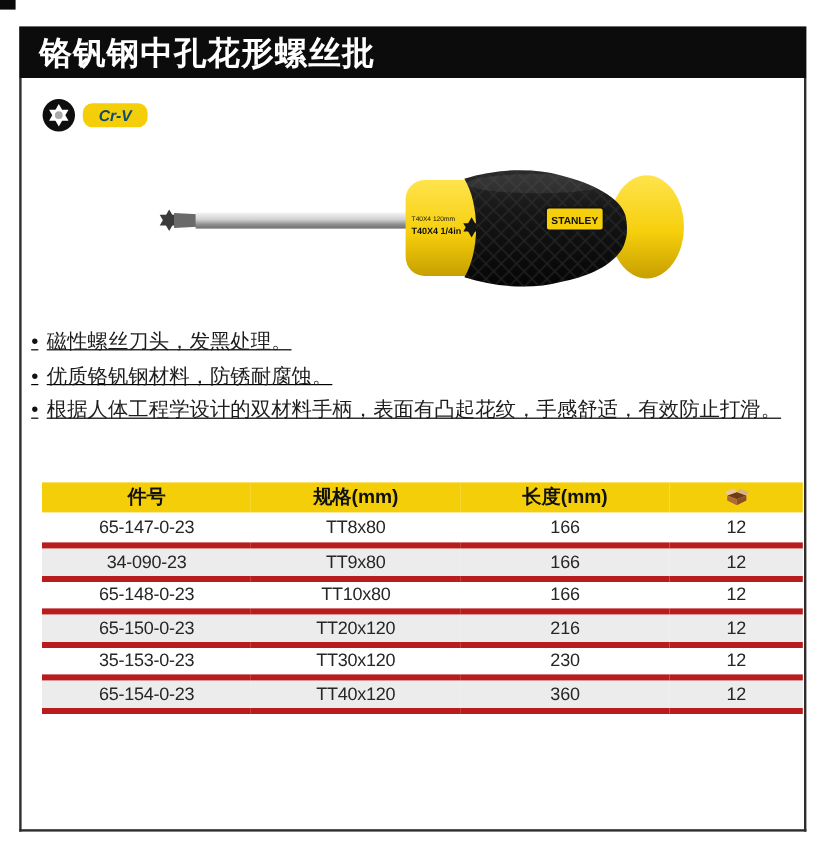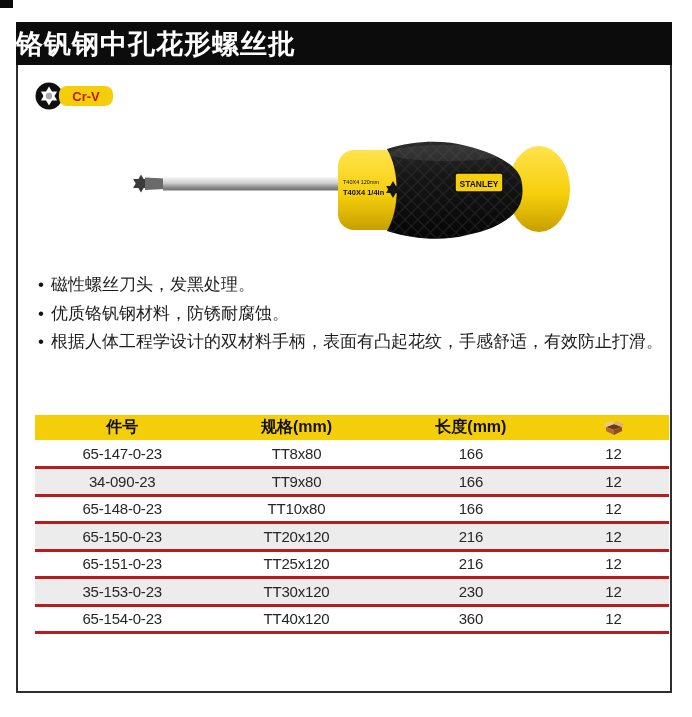--- a/index.html
+++ b/index.html
@@ -12,61 +12,61 @@
   
   .corner-mark { position:absolute; left:0; top:0; width:13px; height:8px; background:#0a0a0a; }
 
   
   .title-bar {
     position:absolute; left:16px; top:22px; width:656px; height:43px;
     background:#0c0c0c; display:flex; align-items:center;
   }
   .title-bar h1 {
     color:#fff; font-size:27px; font-weight:bold; letter-spacing:1px;
-    white-space:nowrap;
+    padding-left:17px; white-space:nowrap;
   }
 
   
   .content-box {
     position:absolute; left:16px; top:65px; width:656px; height:628px;
     background:#fff; border:2px solid #2e2e2e; border-top:none;
   }
 
   
   .cap-icon { position:absolute; left:17px; top:17px; width:28px; height:28px; }
   .crv-badge {
-    position:absolute; left:41px; top:21px; width:54px; height:20px;
+    position:absolute; left:51px; top:21px; width:54px; height:20px;
     background:#F5CE0A; border-radius:8px; display:flex; align-items:center; justify-content:center;
-    font-size:13px; font-weight:bold; color:#b91c1c;
+    font-size:13px; font-weight:bold; font-style:italic; color:#0c4a6e;
   }
 
   
   .product-shot { position:absolute; left:107px; top:72px; width:452px; height:112px; }
 
   
-  .features { position:absolute; left:20px; top:206px; width:615px; list-style:none; }
+  .features { position:absolute; left:8px; top:206px; width:615px; list-style:none;text-decoration:underline; }
   .features li {
     font-size:17px; line-height:28.6px; color:#1c1c1c; white-space:nowrap;
   }
   .features li::before { content:"\2022"; margin-right:7px; font-size:17px; color:#111; }
 
   
   .spec-table {
-    position:absolute; left:17px; top:350px; width:634px;
+    position:absolute; left:17px; top:337px; width:634px;
     border-collapse:collapse; table-layout:fixed; text-align:center;
   }
   .spec-table col.c1, .spec-table col.c2, .spec-table col.c3 { width:27.5%; }
   .spec-table col.c4 { width:17.5%; }
   .spec-table thead th {
     background:#F5CE0A; height:25px; font-size:16px; font-weight:bold; color:#101010;
     vertical-align:middle;
   }
   .spec-table tbody td {
     height:27.5px; font-size:15px; color:#262626; vertical-align:middle;
-    border-bottom:3px solid #b91c1c; letter-spacing:-0.2px;
+    border-bottom:5px solid #b91c1c; letter-spacing:-0.2px;
   }
   .spec-table tbody tr:nth-child(even) td { background:#ECECEC; }
   .pack-icon { display:inline-block; vertical-align:middle; }
 </style>
 </head>
 <body>
 
 <div id="page">
 
   <div class="corner-mark"></div>
@@ -190,26 +190,20 @@
             <td>166</td>
             <td>12</td>
           </tr>
           <tr>
             <td>65-150-0-23</td>
             <td>TT20x120</td>
             <td>216</td>
             <td>12</td>
           </tr>
           <tr>
-            <td>65-151-0-23</td>
-            <td>TT25x120</td>
-            <td>216</td>
-            <td>12</td>
-          </tr>
-          <tr>
             <td>35-153-0-23</td>
             <td>TT30x120</td>
             <td>230</td>
             <td>12</td>
           </tr>
           <tr>
             <td>65-154-0-23</td>
             <td>TT40x120</td>
             <td>360</td>
             <td>12</td>

